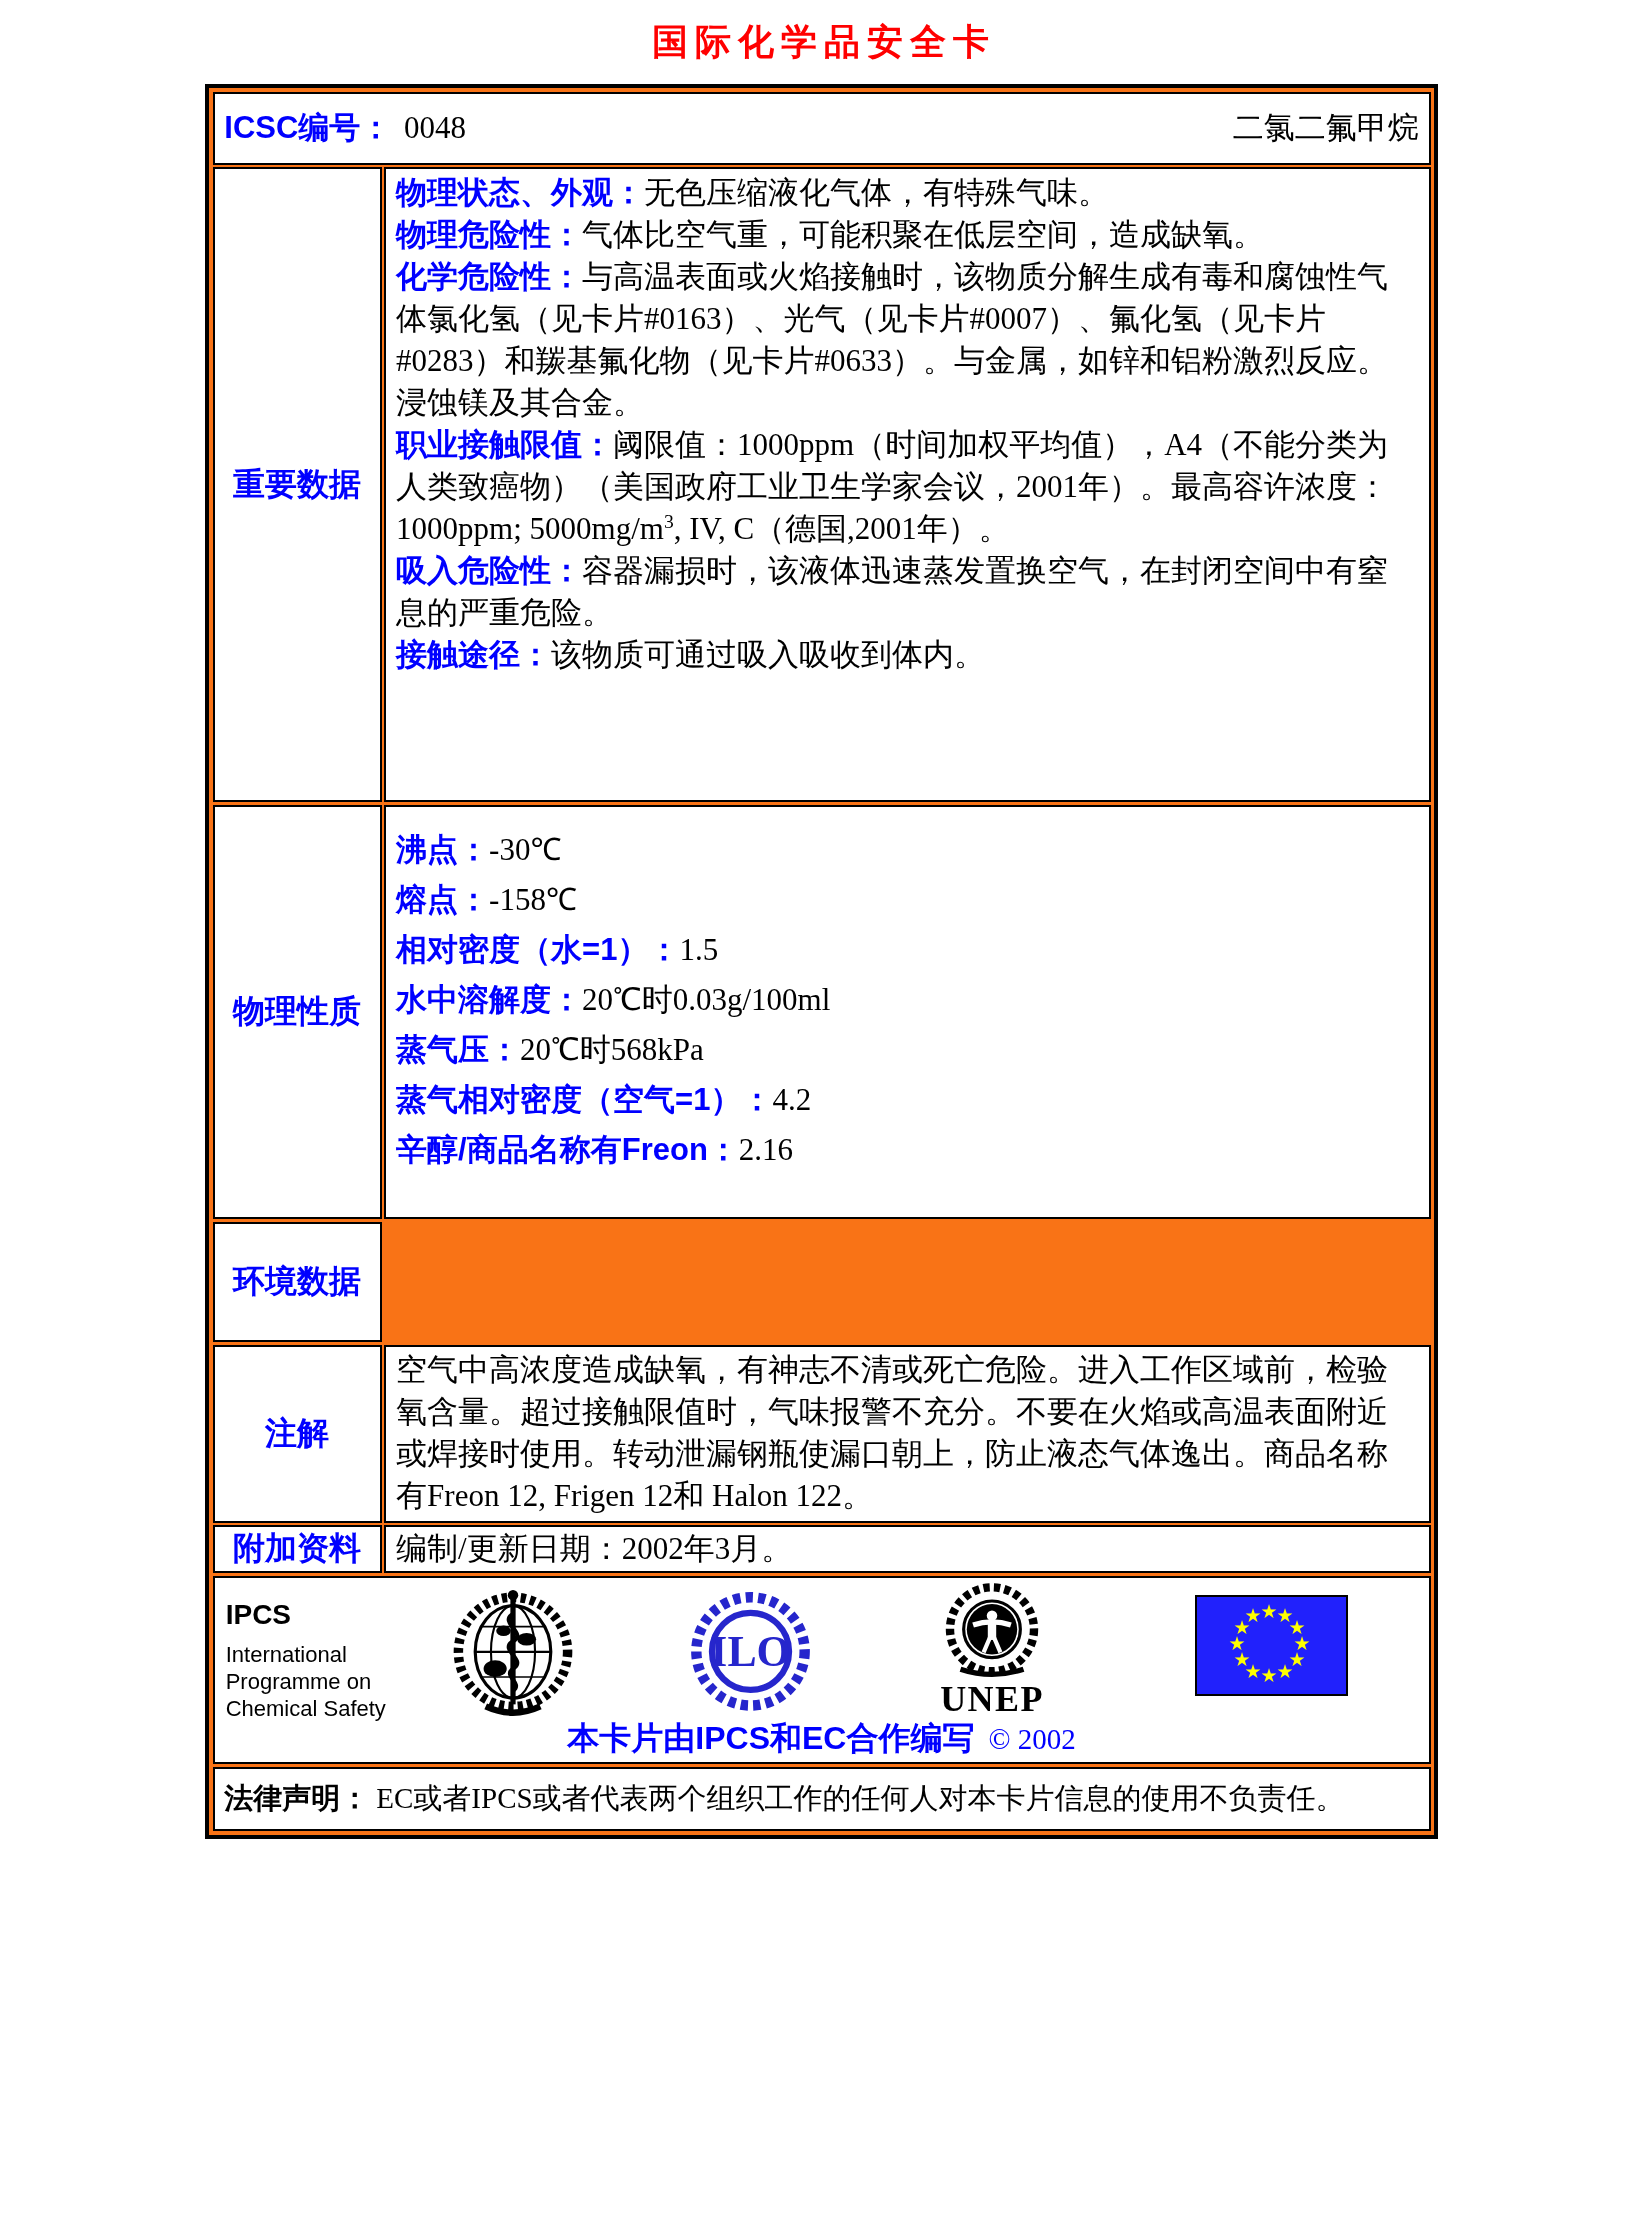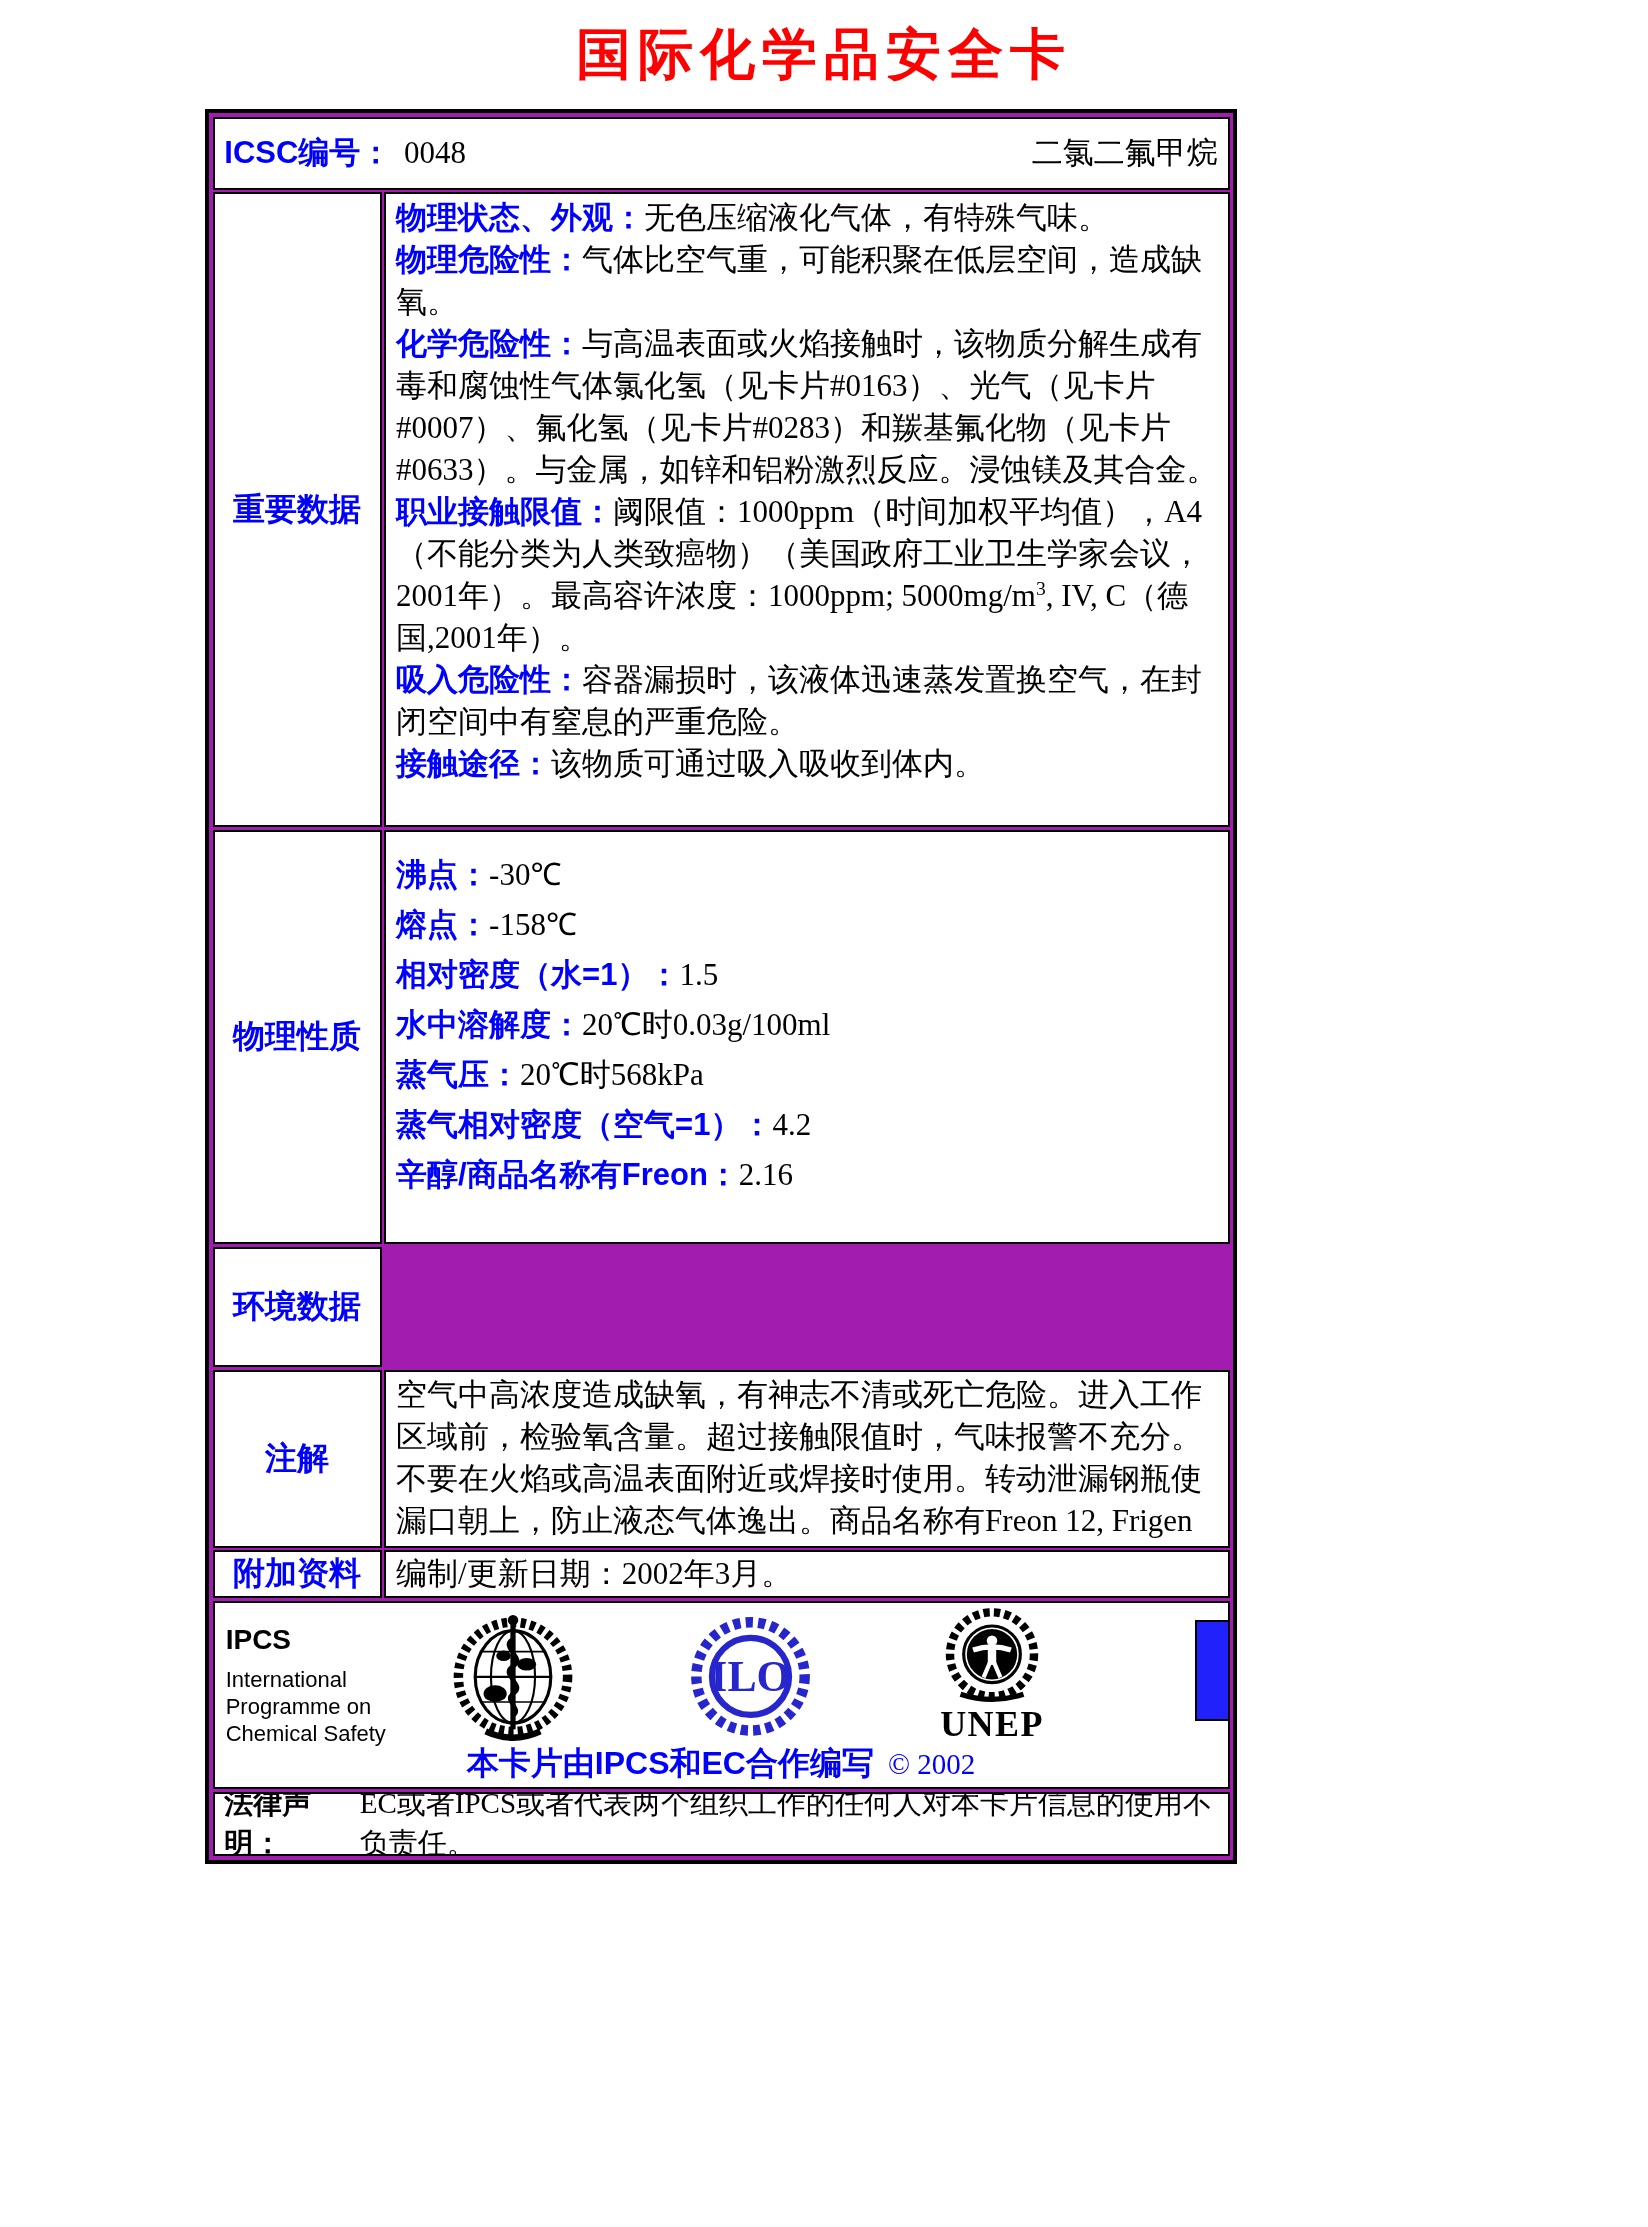--- a/index.html
+++ b/index.html
@@ -3,26 +3,26 @@
 <meta charset="utf-8">
 <style>
   html,body{margin:0;padding:0;}
   body{
     width:1648px;height:2227px;background:#ffffff;position:relative;
     font-family:"Liberation Serif",serif;color:#000;
   }
   .page-title{
     margin:18px 0 17px;text-align:center;
     font-family:"Liberation Sans",sans-serif;font-weight:900;
-    font-size:55px;letter-spacing:7px;color:#FF0000;
+    font-size:36px;letter-spacing:7px;color:#FF0000;
   }
   .card-table{
-    box-sizing:border-box;margin-left:205px;width:1032px;
+    box-sizing:border-box;margin-left:205px;width:1233px;
     border:4.2px solid #000;padding:3.5px;
-    display:flex;flex-direction:column;gap:2.8px;background:#a21caf;
+    display:flex;flex-direction:column;gap:2.8px;background:#f97316;
   }
   .row{display:flex;gap:2.8px;align-items:stretch;}
   .cell{border:2.1px solid #000;box-sizing:border-box;background:#fff;overflow:hidden;}
   .full{flex:1;}
   .r1{height:73px;} .r2{height:635px;} .r3{height:414px;} .r4{height:120px;}
   .r5{height:178px;} .r6{height:48px;} .r7{height:188px;} .r8{height:64px;}
   .label-cell{
     flex:0 0 169px;display:flex;align-items:center;justify-content:center;
     font-family:"Liberation Sans",sans-serif;font-weight:700;
     font-size:32px;color:#0000FF;text-align:center;

